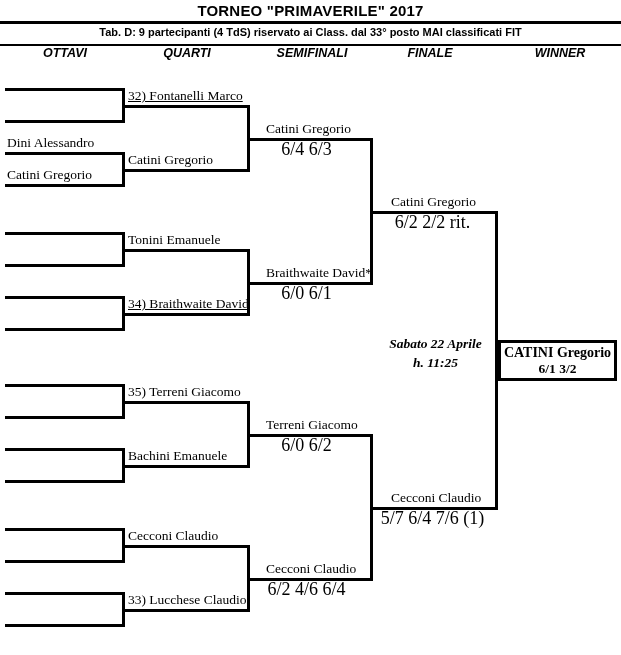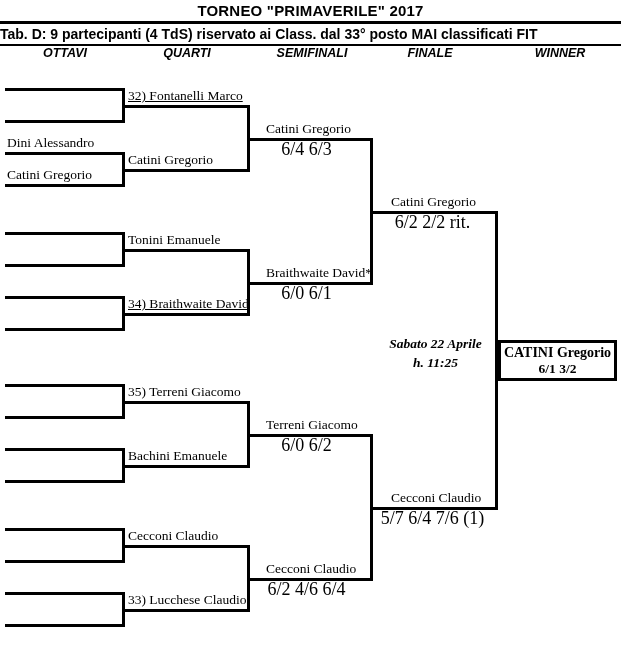--- a/index.html
+++ b/index.html
@@ -6,21 +6,21 @@
   body{width:621px;height:655px;position:relative;overflow:hidden;
        font-family:"Liberation Serif",serif;color:#000;}
 
   
   #title-block{position:absolute;left:0;top:0;width:621px;}
   .tourn-title{font-family:"Liberation Sans",sans-serif;font-weight:bold;
       font-size:15px;text-align:center;letter-spacing:.2px;padding-top:2px;height:19px;}
   .rule{width:621px;height:3px;background:#000;}
   .rule.thin{height:2px;}
   .sub-title{font-family:"Liberation Sans",sans-serif;font-weight:bold;
-      font-size:14px;padding:2px 0 2px 0;height:16px;}
+      font-size:11px;text-align:center;padding:2px 0 2px 0;height:16px;}
 
   #col-headers{position:absolute;left:0;top:46px;width:621px;height:18px;}
   .col-head{position:absolute;top:0;font-family:"Liberation Sans",sans-serif;
       font-style:italic;font-weight:bold;font-size:12.5px;text-align:center;
       white-space:nowrap;}
 
   
   #bracket{position:absolute;left:0;top:0;width:621px;height:655px;}
 
   .seg{position:absolute;background:#000;}

